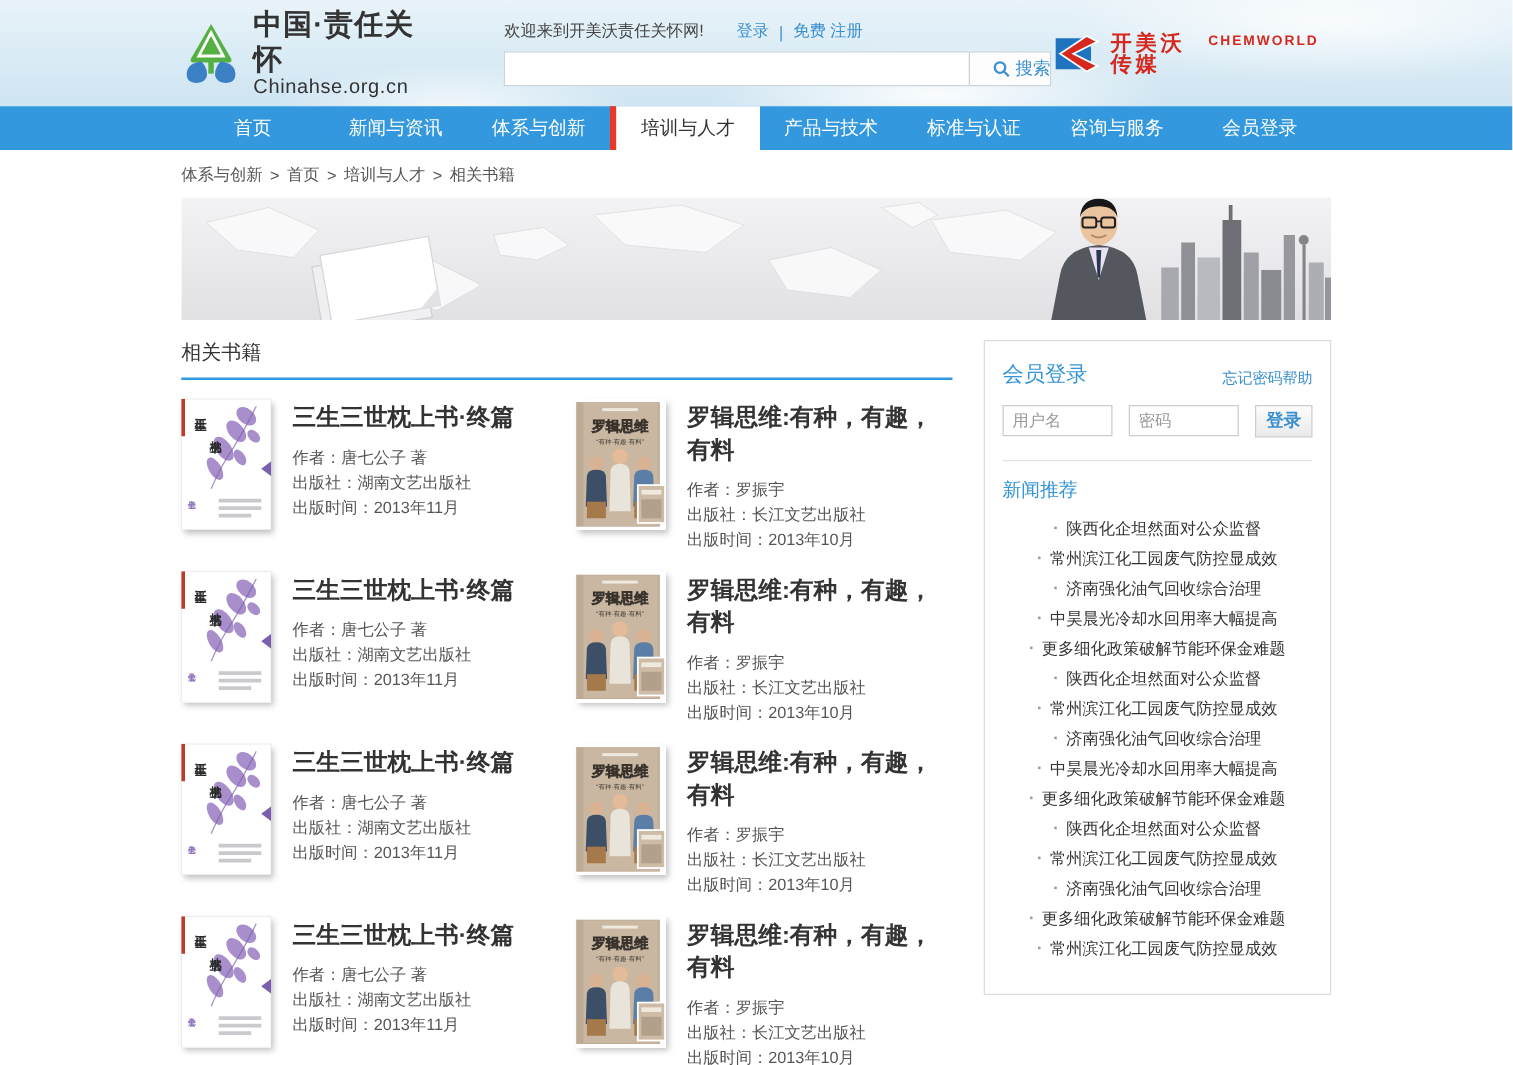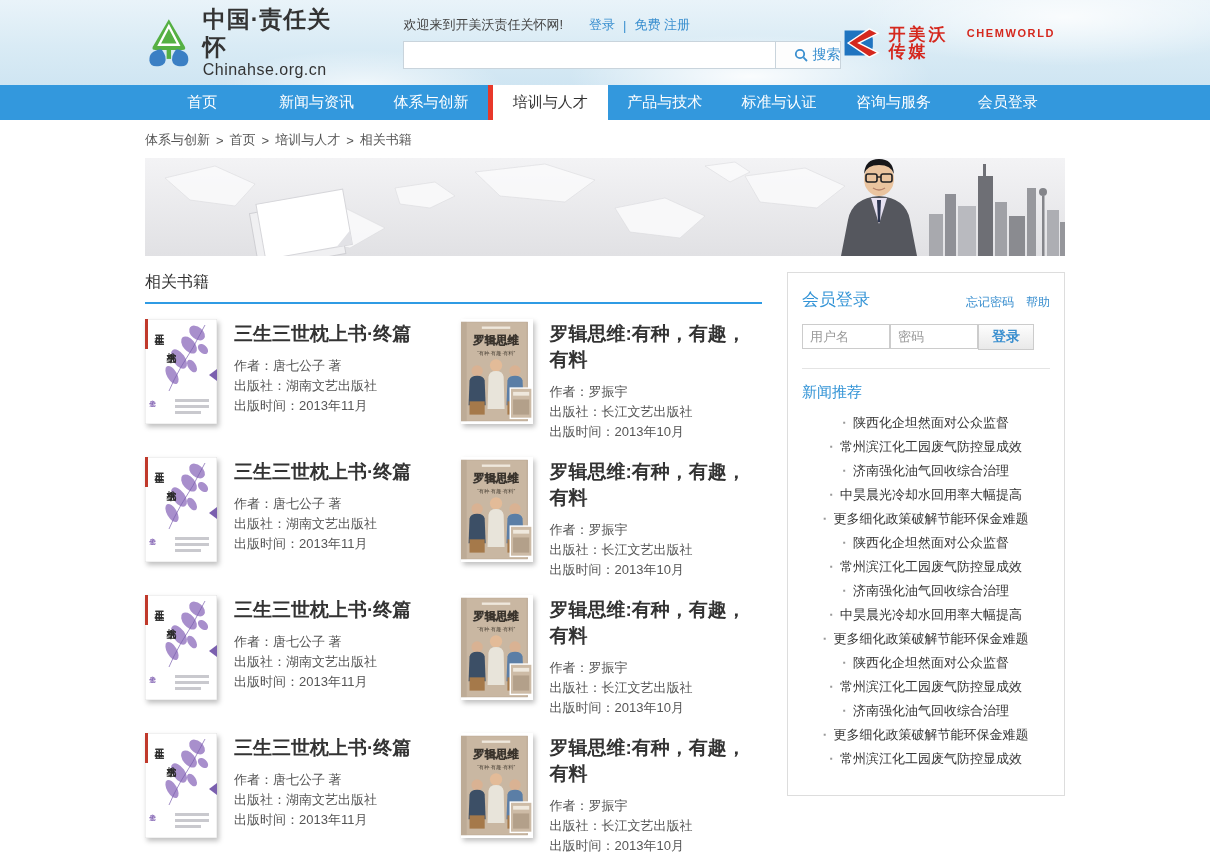--- a/index.html
+++ b/index.html
@@ -69,23 +69,23 @@
                 align-items:center; gap:15px; font-size:15px; }
   .page-num { min-width:21px; height:21px; line-height:21px; text-align:center;
               color:#333; cursor:pointer; }
   .page-num.active { background:#000; color:#fff; font-weight:bold; }
   .page-next { color:#333; cursor:pointer; }
 
   
   .sidebar { width:278px; border:1px solid #ddd; padding:15px 14px 24px; background:#fff; }
   .login-head { display:flex; align-items:flex-end; }
   .login-title { color:#3494d6; font-size:17px; }
-  .login-links { margin-left:auto; display:flex; gap:12px; font-size:12px; }
+  .login-links { margin-left:auto; display:flex; font-size:12px; }
   .login-links span { color:#3a8fcf; cursor:pointer; }
-  .login-form { display:flex; gap:0; margin-top:13px; }
+  .login-form { display:flex; gap:13px; margin-top:13px; }
   .login-form input { width:88px; height:25px; border:1px solid #ccc; padding:0 7px;
                       font-size:13px; color:#555; outline:none; }
   .login-form input::placeholder { color:#999; }
   .login-btn { width:56px; height:26px; border:1px solid #ccc;
                background:linear-gradient(180deg,#fdfdfd,#e9e9e9);
                color:#3a8fcf; font-weight:bold; font-size:14px; cursor:pointer; }
   .sidebar hr { border:none; border-top:1px solid #e4e4e4; margin:18px 0 14px; }
   .news-title { color:#3494d6; font-size:15px; margin-bottom:9px; }
   .news-list { list-style:none;text-align:center; }
   .news-item { font-size:13px; color:#333; line-height:24px; white-space:nowrap;

